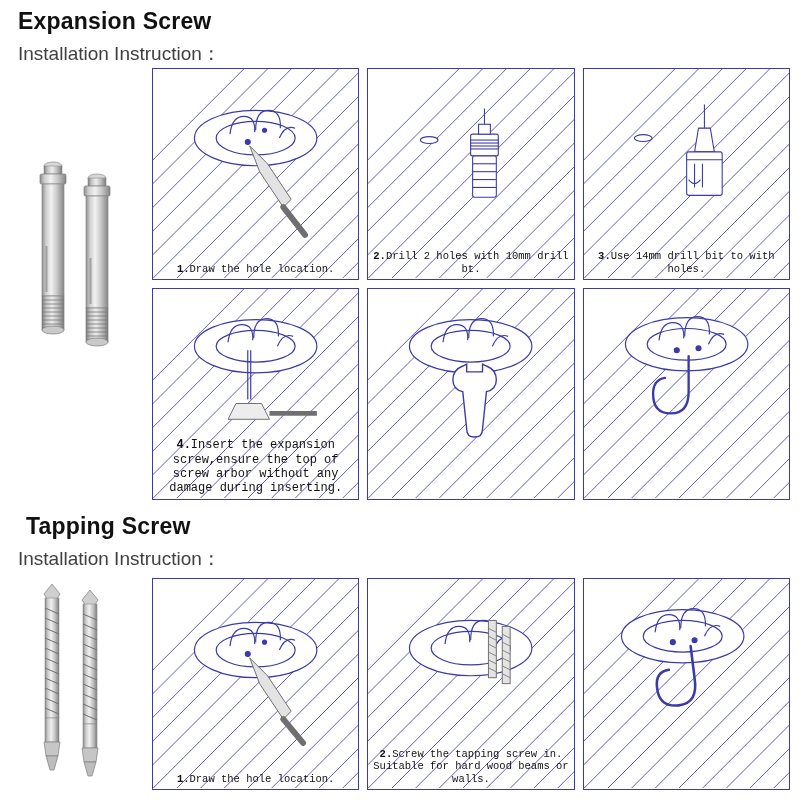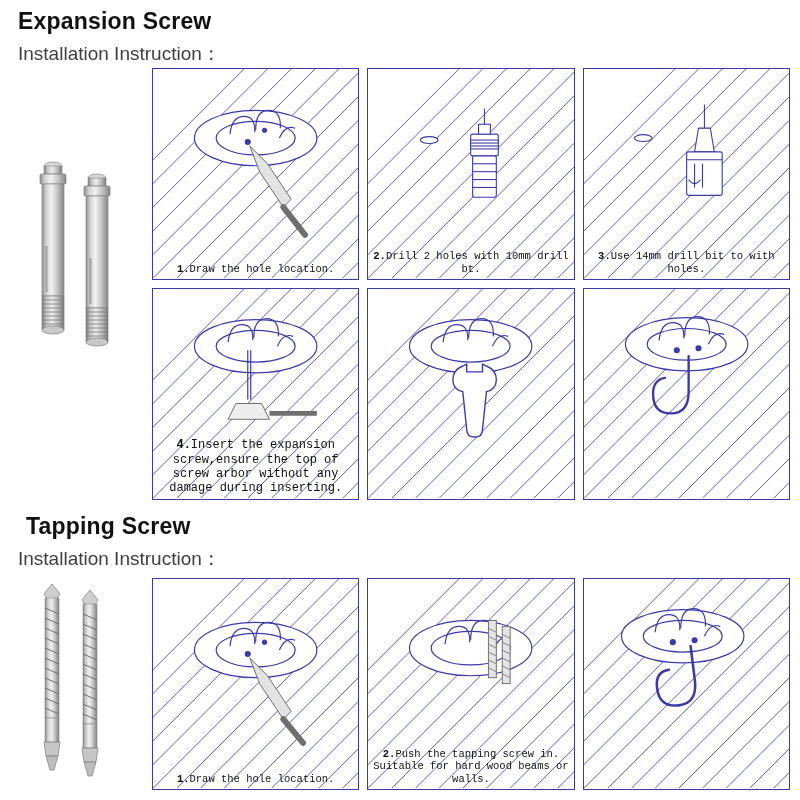--- a/index.html
+++ b/index.html
@@ -553,21 +553,21 @@
             <path d="M122 90 L130 94"></path>
           <path d="M136 56 L144 60"></path>
             <path d="M136 64 L144 68"></path>
             <path d="M136 72 L144 76"></path>
           <path d="M136 80 L144 84"></path>
             <path d="M136 88 L144 92"></path>
             <path d="M136 96 L144 100"></path>
         </g>
       </svg>
       <div class="caption">
-        <span class="num">2.</span><span>Push the tapping screw in. Suitable for hard wood beams or walls.</span>
+        <span class="num">2.</span><span>Screw the tapping screw in. Suitable for hard wood beams or walls.</span>
       </div>
     </div>
 
     <div class="panel">
       <svg class="hatch" viewBox="0 0 208 212" preserveAspectRatio="none">
         <g stroke="#4a4ab5" stroke-width="0.9" fill="none">
           <line x1="-120" y1="212" x2="92" y2="0"></line>
             <line x1="-96" y1="212" x2="116" y2="0"></line>
           <line x1="-72" y1="212" x2="140" y2="0"></line>
             <line x1="-48" y1="212" x2="164" y2="0"></line>

